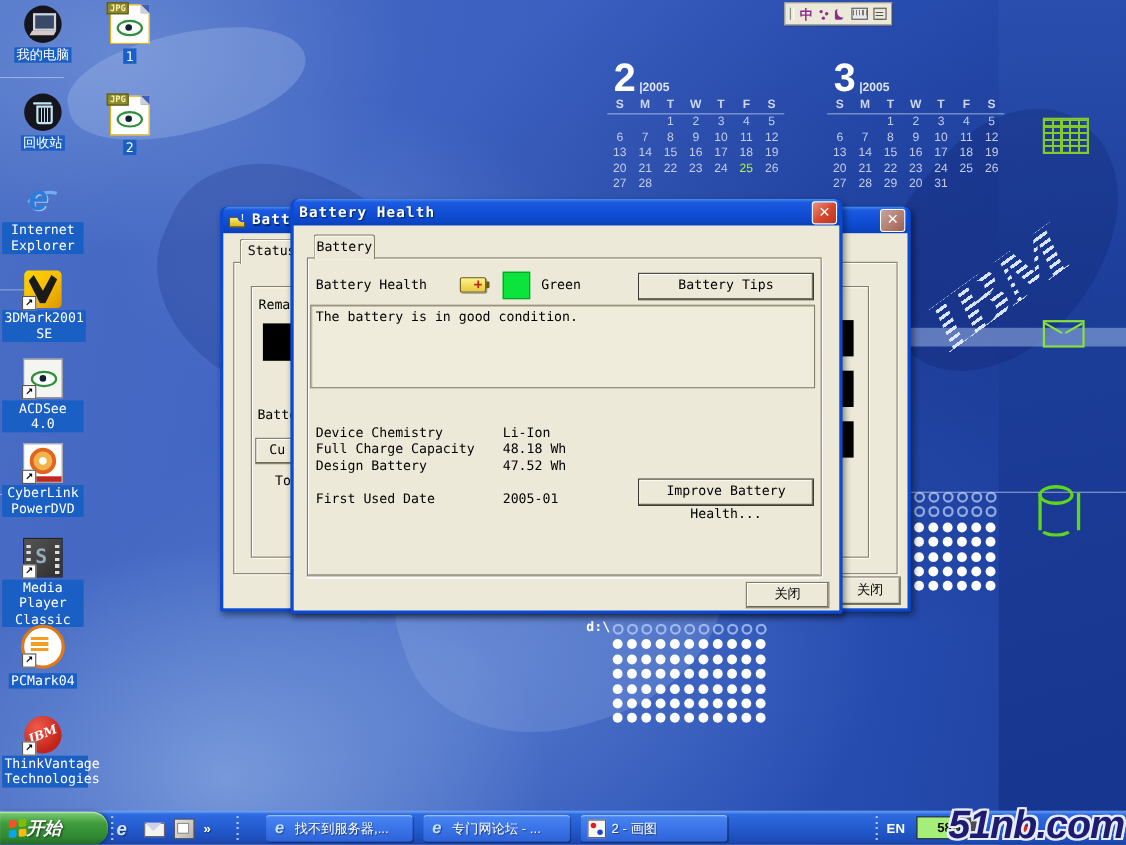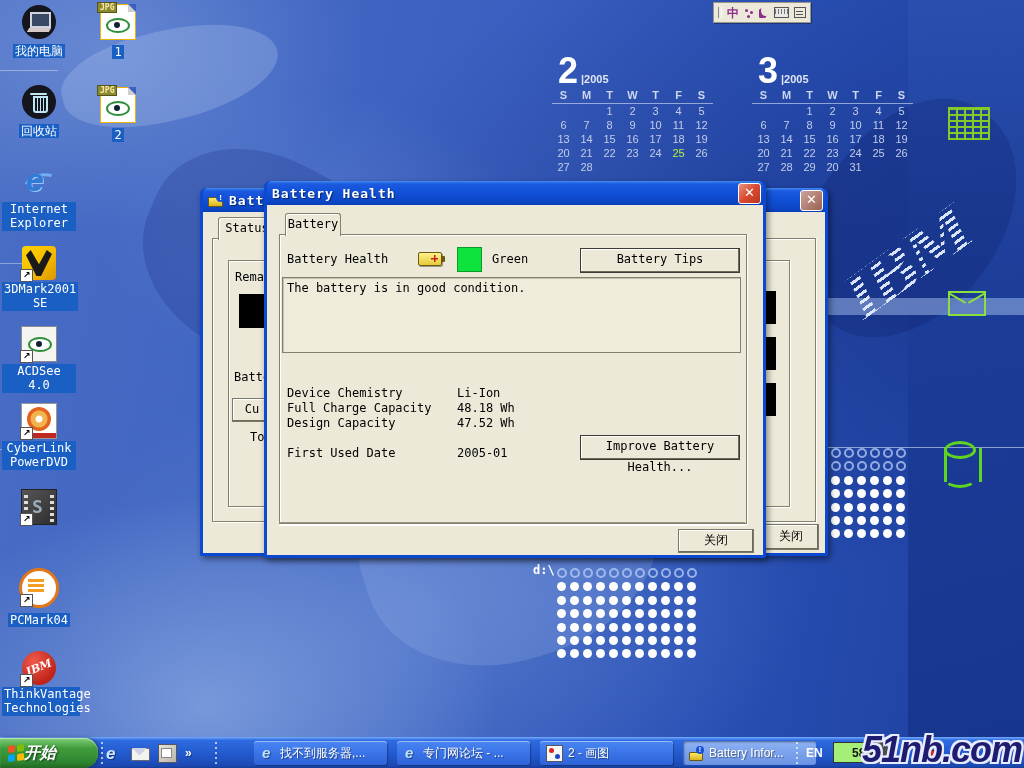--- a/index.html
+++ b/index.html
@@ -214,21 +214,21 @@
     background:repeating-linear-gradient(0deg,rgba(255,255,255,.65) 0 2px,transparent 2px 5px);background-size:2px 100%;background-repeat:no-repeat;background-position:center;}
   .quick{position:absolute;left:106px;top:0;height:30px;display:flex;align-items:center;gap:8px;}
   .ql-icon{width:17px;height:17px;position:relative;cursor:pointer;}
   .ql-e{font:bold italic 17px var(--ui);color:#cfe4ff;text-shadow:1px 1px 1px rgba(0,0,0,.4);line-height:17px;}
   .ql-mail{background:#f4f4ef;border:1px solid #667;height:11px!important;margin-top:3px;}
   .ql-mail::before{content:'';position:absolute;left:0;top:-1px;width:15px;height:8px;
     border-left:7px solid transparent;border-right:7px solid transparent;border-top:7px solid #d0d0e8;box-sizing:border-box;}
   .ql-desk{background:linear-gradient(135deg,#e8e4da,#b8b4a8);border:1px solid #556;}
   .ql-desk::before{content:'';position:absolute;left:2px;top:3px;width:9px;height:8px;background:#fff;border:1px solid #888;}
   .ql-more{color:#fff;font:bold 12px var(--ui);cursor:pointer;text-shadow:1px 1px 1px rgba(0,0,0,.4);}
-  .tb-tasks{position:absolute;left:230px;top:3px;display:flex;gap:10px;padding-left:24px;}
+  .tb-tasks{position:absolute;left:218px;top:3px;display:flex;gap:10px;padding-left:24px;}
   .tb-task{width:133px;height:24px;border-radius:3px;display:flex;align-items:center;gap:5px;padding:0 6px;box-sizing:border-box;
     background:linear-gradient(180deg,#4a86f2 0%,#3a74e8 50%,#2f63d8 100%);
     box-shadow:inset 0 1px 0 rgba(255,255,255,.45),1px 1px 1px rgba(0,0,0,.3);cursor:pointer;}
   .tb-task-active{background:linear-gradient(180deg,#8fb2f2 0%,#7aa2ec 50%,#6b94e4 100%);
     box-shadow:inset 1px 1px 2px rgba(0,0,30,.45);}
   .t-label{color:#fff;font:12px var(--ui);white-space:nowrap;overflow:hidden;text-shadow:1px 1px 1px rgba(0,0,0,.45);}
   .tb-task-active .t-label{color:#fff;}
   .ti{flex:none;position:relative;width:15px;height:15px;}
   .ti-ie::before{content:'e';position:absolute;left:2px;top:-2px;font:bold italic 15px var(--ui);color:#bfe0ff;text-shadow:1px 1px 1px rgba(0,0,0,.4);}
   .ti-paint{background:#f6f6f2;border:1px solid #556;}
@@ -448,21 +448,21 @@
       <div class="desk-icon" style="top: 403px;"><div class="di-img icon-dvd">
           <i class="strip"></i>
           <i class="disc"></i>
           <span class="sc-arrow">↗</span>
         </div><div class="di-label">CyberLink PowerDVD</div></div>
       <div class="desk-icon" style="top: 489px;"><div class="di-img icon-film">
           <i class="holes h-l"></i>
           <i class="holes h-r"></i>
           <b class="s">S</b>
           <span class="sc-arrow">↗</span>
-        </div></div>
+        </div><div class="di-label">Media Player Classic</div></div>
       <div class="desk-icon" style="top: 568px;"><div class="di-img icon-pcmark">
           <i class="bars"></i>
           <span class="sc-arrow">↗</span>
         </div><div class="di-label">PCMark04</div></div>
       <div class="desk-icon" style="top: 651px;"><div class="di-img icon-ibm">
           <b class="t">IBM</b>
           <span class="sc-arrow">↗</span>
         </div><div class="di-label">ThinkVantage Technologies</div></div>
     </div>
   <div class="icons-col icons-col2">
@@ -517,21 +517,21 @@
       <span class="battery-glyph" style="left:151px;top:47px;"></span>
       <span class="status-swatch" style="left:190px;top:42px;"></span>
       <div class="dlg-text" style="left:225px;top:47px;">Green</div>
       <div class="btn95 btn-strong" style="left:313px;top:43px;width:158px;height:23px;line-height:21px;">Battery Tips</div>
 
       <div class="cond-box" style="left:15px;top:72px;width:449px;height:68px;">The battery is in good condition.</div>
 
       <div class="fields" style="left:20px;top:153px;margin-top:24px;">
           <div class="field-row"><span class="f-label">Device Chemistry</span><span class="f-value">Li-Ion</span></div>
           <div class="field-row"><span class="f-label">Full Charge Capacity</span><span class="f-value">48.18 Wh</span></div>
-          <div class="field-row"><span class="f-label">Design Capacity</span><span class="f-value">47.52 Wh</span></div>
+          <div class="field-row"><span class="f-label">Design Battery</span><span class="f-value">47.52 Wh</span></div>
           <div class="field-row field-gap"><span class="f-label">First Used Date</span><span class="f-value">2005-01</span></div>
         </div>
 
       <div class="btn95 btn-strong" style="left:313px;top:230px;width:158px;height:23px;line-height:21px;">Improve Battery Health...</div>
 
       <div class="dlg-sep" style="left:12px;top:317px;width:466px;"></div>
       <div class="btn95" style="left:411px;top:324px;width:74px;height:22px;line-height:20px;">关闭</div>
     </div>
   </div>
 
@@ -559,24 +559,20 @@
           <span class="t-label">找不到服务器,...</span>
         </div>
         <div class="tb-task">
           <span class="ti ti-ie"></span>
           <span class="t-label">专门网论坛 - ...</span>
         </div>
         <div class="tb-task">
           <span class="ti ti-paint"></span>
           <span class="t-label">2 - 画图</span>
         </div>
-        <div class="tb-task tb-task-active">
-          <span class="ti ti-battery"></span>
-          <span class="t-label">Battery Infor...</span>
-        </div>
       </div>
     <span class="tb-sep" style="left:795px;"></span>
     <span class="tray-en">EN</span>
     <div class="tray-batt"><span>58%</span></div>
     <span class="tray-red"></span>
   </div>
 
   <div class="watermark">51nb.com</div>
 </div>
 

